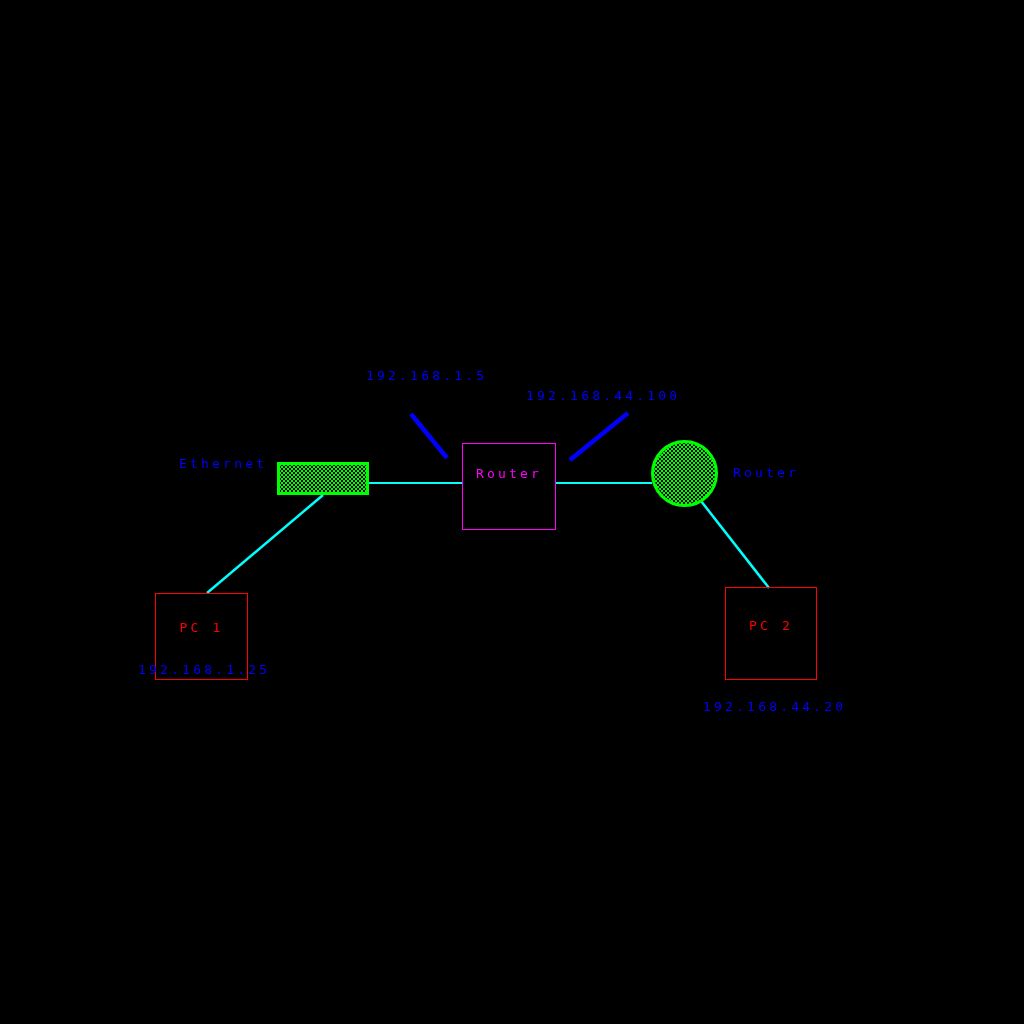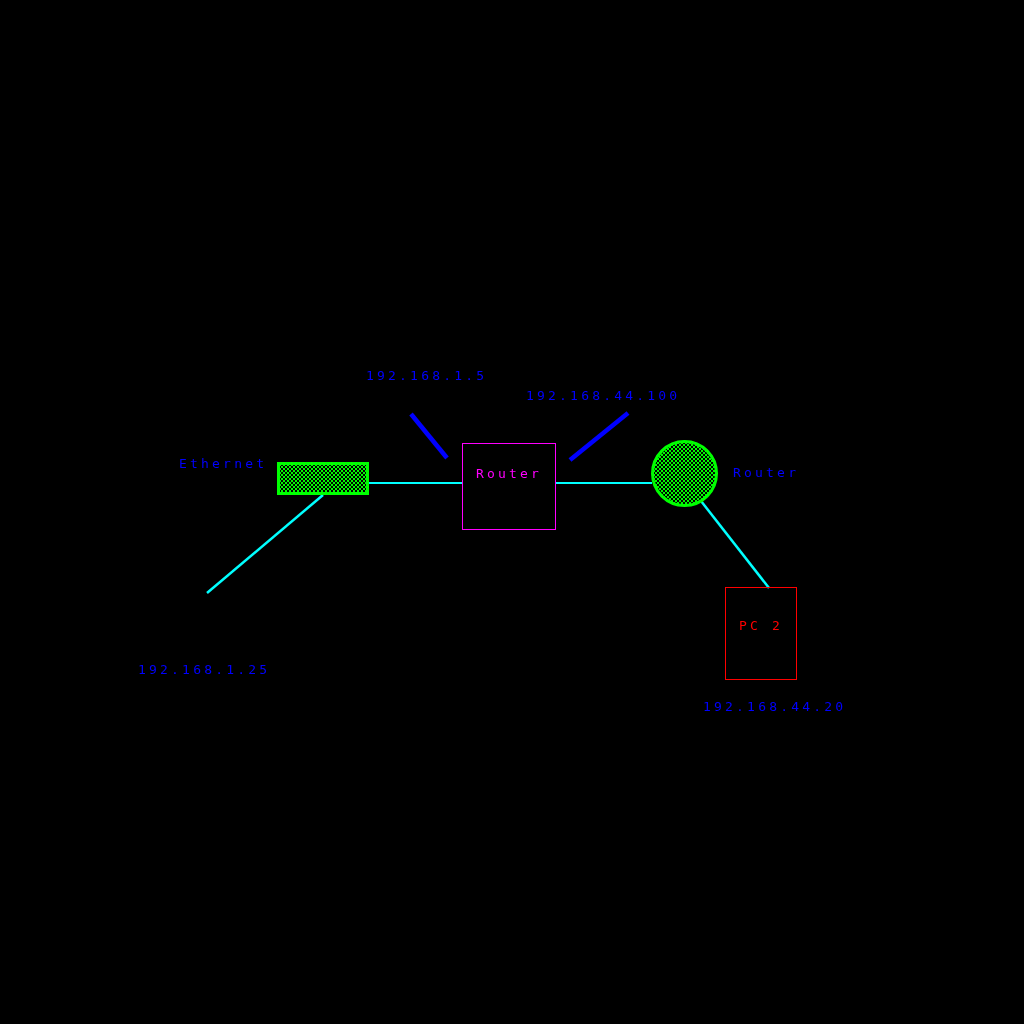--- a/index.html
+++ b/index.html
@@ -72,21 +72,21 @@
   .pc-box .node-label {
     color: #ff0000;
   }
   .pc1-box {
     left: 155px; top: 593px;
     width: 93px; height: 87px;
   }
   .pc1-box .node-label { margin-top: 26px; }
   .pc2-box {
     left: 725px; top: 587px;
-    width: 72px; height: 93px;
+    width: 92px; height: 93px;
   }
   .pc2-box .node-label { margin-top: 30px; }
   .node-label {
     font-size: 13px;
     line-height: 16px;
     letter-spacing: 3.2px;
     white-space: nowrap;
   }
   .lbl-ethernet   { left: 179px; top: 456px; }
   .lbl-radio      { left: 733px; top: 465px; }
@@ -112,20 +112,23 @@
   </svg>
 
   <div class="node ethernet-box hatch-fill"></div>
 
   <div class="node router-box">
     <span class="node-label">Router</span>
   </div>
 
   <div class="node radio-circle hatch-fill"></div>
 
+  <div class="node pc-box pc1-box">
+    <span class="node-label">PC 1</span>
+  </div>
 
   <div class="node pc-box pc2-box">
     <span class="node-label">PC 2</span>
   </div>
 
   <div class="label lbl-ethernet">Ethernet</div>
 
   <div class="label lbl-radio">Router</div>
 
   <div class="label lbl-router-eth">192.168.1.5</div>

